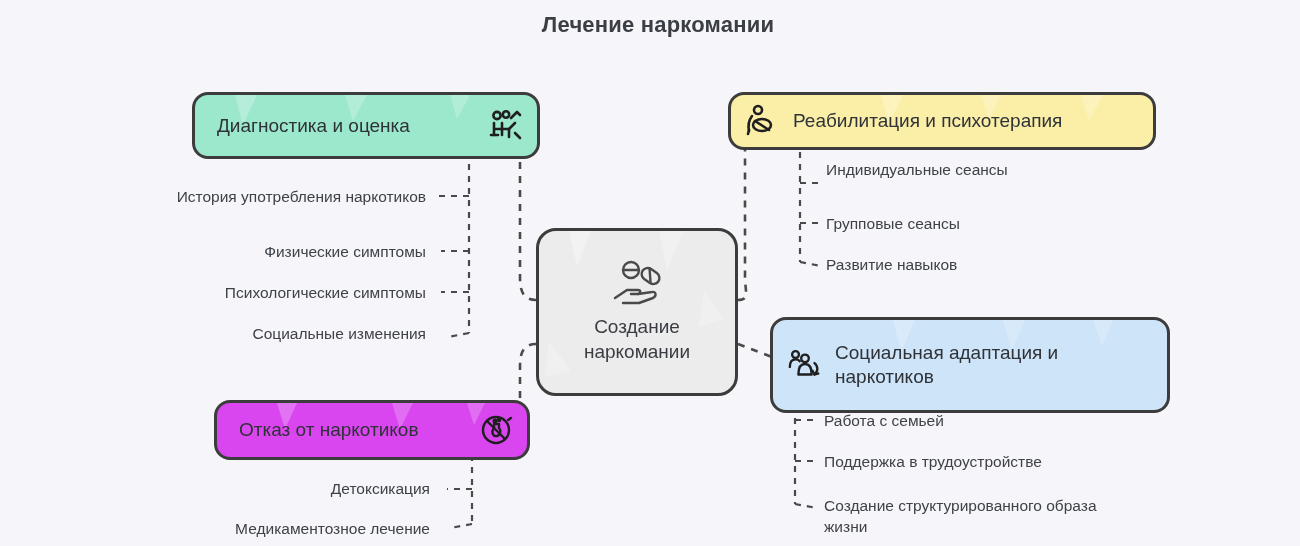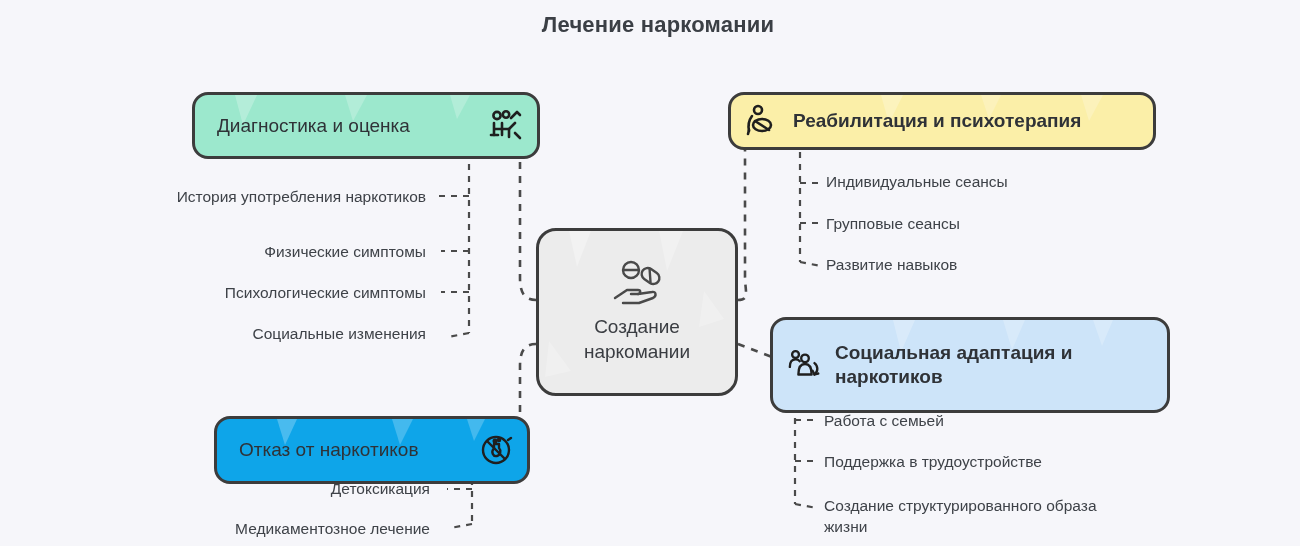--- a/index.html
+++ b/index.html
@@ -73,21 +73,21 @@
     width: 36px;
     height: 36px;
     display: flex;
     align-items: center;
     justify-content: center;
   }
   .node .nicon svg { display: block; }
 
   
   .node.icon-right { justify-content: space-between; padding: 6px 12px 6px 22px; }
-  .node.icon-left  { justify-content: flex-start;   padding: 6px 18px 6px 14px; gap: 12px; font-weight: bold; }
+  .node.icon-left  { justify-content: flex-start;   padding: 6px 18px 6px 14px; gap: 12px; }
 
   
   .tex {
     position: absolute;
     inset: 0;
     pointer-events: none;
     opacity: .55;
   }
 
   
@@ -233,25 +233,25 @@
         <circle cx="13" cy="6" r="4"></circle>
         <path d="M7 12 C4 16 3 22 4 27"></path>
         <path d="M3 30 L4 26"></path>
         <ellipse cx="17" cy="21" rx="9" ry="6"></ellipse>
         <path d="M10 17 L24 26"></path>
       </svg>
     </div>
     <div class="label" style="position:relative;z-index:2;">Реабилитация и психотерапия</div>
   </div>
 
-  <div class="leaf l" style="left:826px; top:172px;">Индивидуальные сеансы</div>
+  <div class="leaf l" style="left:826px; top:160px;">Индивидуальные сеансы</div>
   <div class="leaf l" style="left:826px; top:214px;">Групповые сеансы</div>
   <div class="leaf l" style="left:826px; top:255px;">Развитие навыков</div>
 
-  <div class="node icon-right" id="node-refusal" style="left:214px; top:416px; width:316px; height:68px; background:#0ea5e9;">
+  <div class="node icon-right" id="node-refusal" style="left:214px; top:400px; width:316px; height:60px; background:#d946ef;">
     <div class="tex">
       <svg width="316" height="56" viewBox="0 0 316 56">
         <polygon points="60,0 80,0 68,26" fill="#ffffff" opacity=".45"></polygon>
         <polygon points="175,0 196,0 183,26" fill="#ffffff" opacity=".4"></polygon>
         <polygon points="250,0 268,0 257,22" fill="#ffffff" opacity=".4"></polygon>
       </svg>
     </div>
     <div class="label" style="position:relative;z-index:2;">Отказ от наркотиков</div>
     <div class="nicon" style="position:relative;z-index:2;">
       <svg width="34" height="34" viewBox="0 0 34 34" fill="none" stroke="#1f1f1f" stroke-width="2.4" stroke-linecap="round" stroke-linejoin="round">

